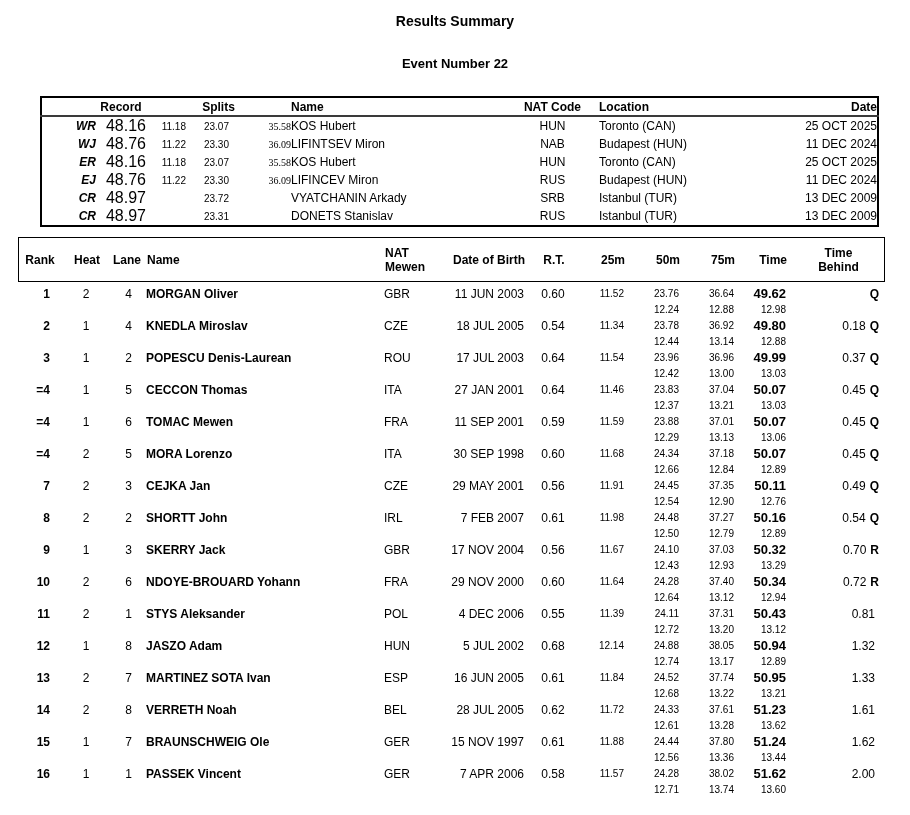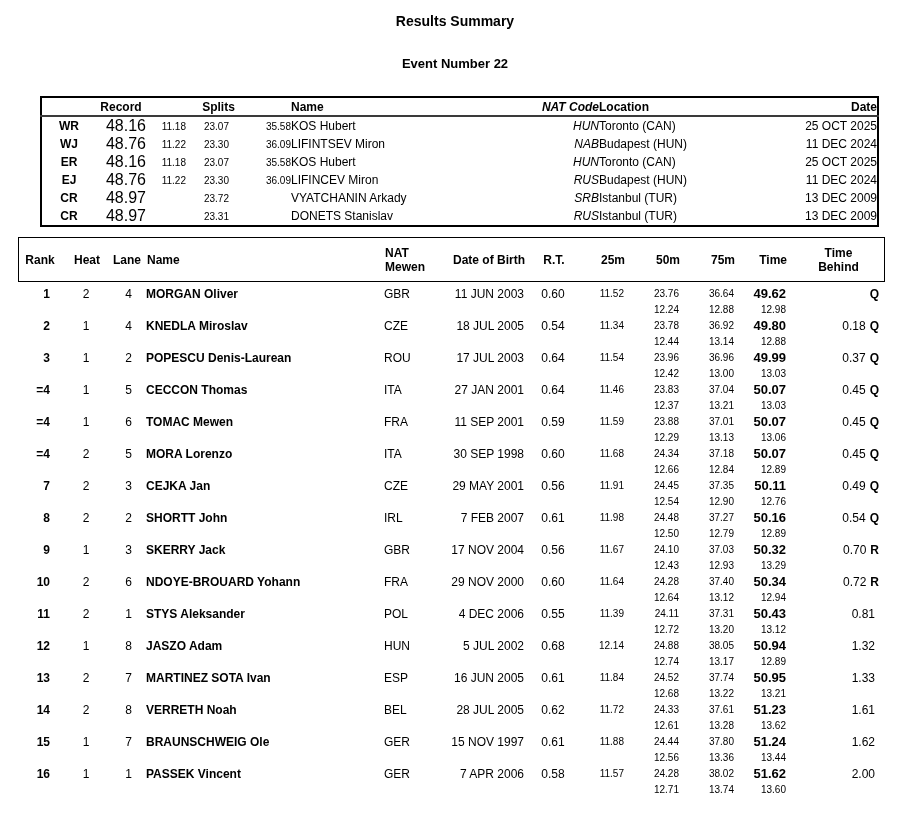--- a/index.html
+++ b/index.html
@@ -22,25 +22,25 @@
   
   table.records {
     position:absolute; top:96px; left:40px; width:837px;
     border-collapse:collapse; table-layout:fixed;
     border:2px solid #000;
   }
   table.records th, table.records td {
     height:18px; padding:0; vertical-align:middle; white-space:nowrap; overflow:visible;
   }
   table.records thead th { height:19px; font-weight:bold; border-bottom:2px solid #3a3a3a; }
-  .typc  { padding-left:5px; text-align:center; }
+  .typc  { padding-left:5px; text-align:right;font-style:italic; }
   .rect  { font-size:16px; padding-right:2px; }
-  .sp1 { padding-right:5px;text-align:right; } .sp2 { padding-right:3px; } .sp3 { padding-right:3px; }
+  .sp1 { padding-right:5px;text-align:right; } .sp2 { padding-right:3px; } .sp3 { padding-right:3px;font-family:Liberation Serif, serif; }
   .namc  { padding-left:15px; text-align:left; }
-  .natc2 { padding-left:12px; text-align:right;font-style:italic; }
+  .natc2 { padding-left:12px; text-align:center; }
   .locc  { padding-left:5px;  text-align:left; }
   .datc  { padding-right:4px; }
 
   
   .results { position:absolute; top:237px; left:18px; width:867px;
              --cols:42px 52px 26px 240px 60px 90px 50px 50px 55px 55px 52px 95px; }
   .grow { display:grid; grid-template-columns:var(--cols); align-items:center; }
   .header-box { border:1px solid #000; }
   .header-box .grow { height:43px; font-weight:bold; }
   .hcell { white-space:nowrap; }

